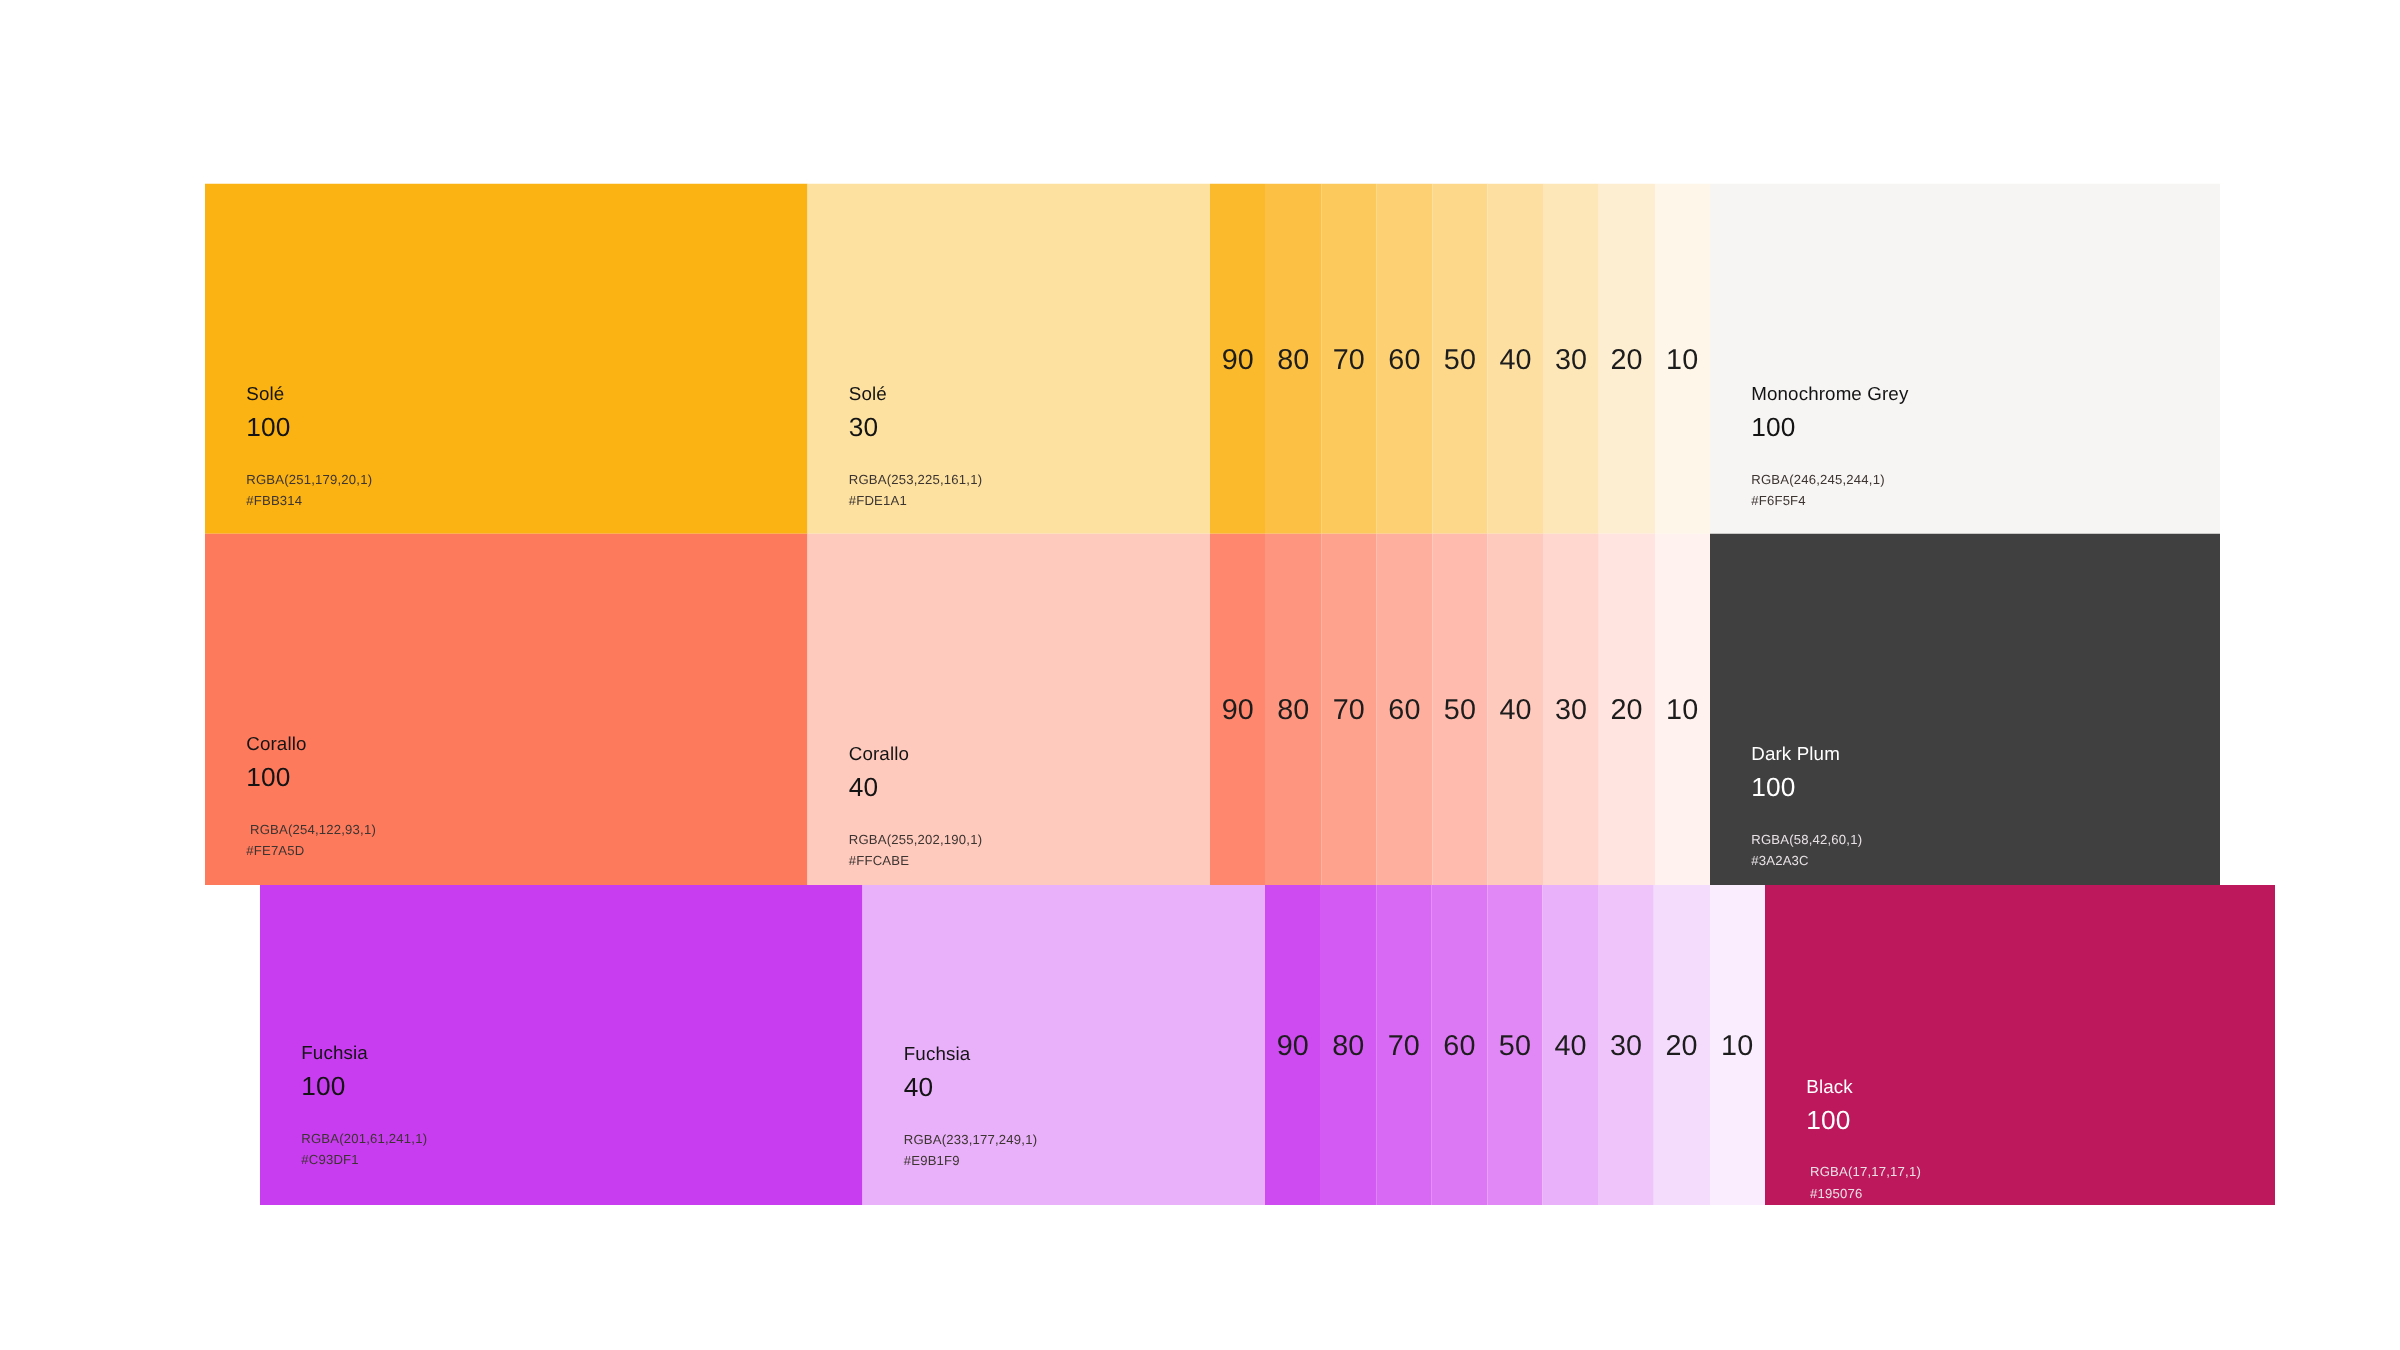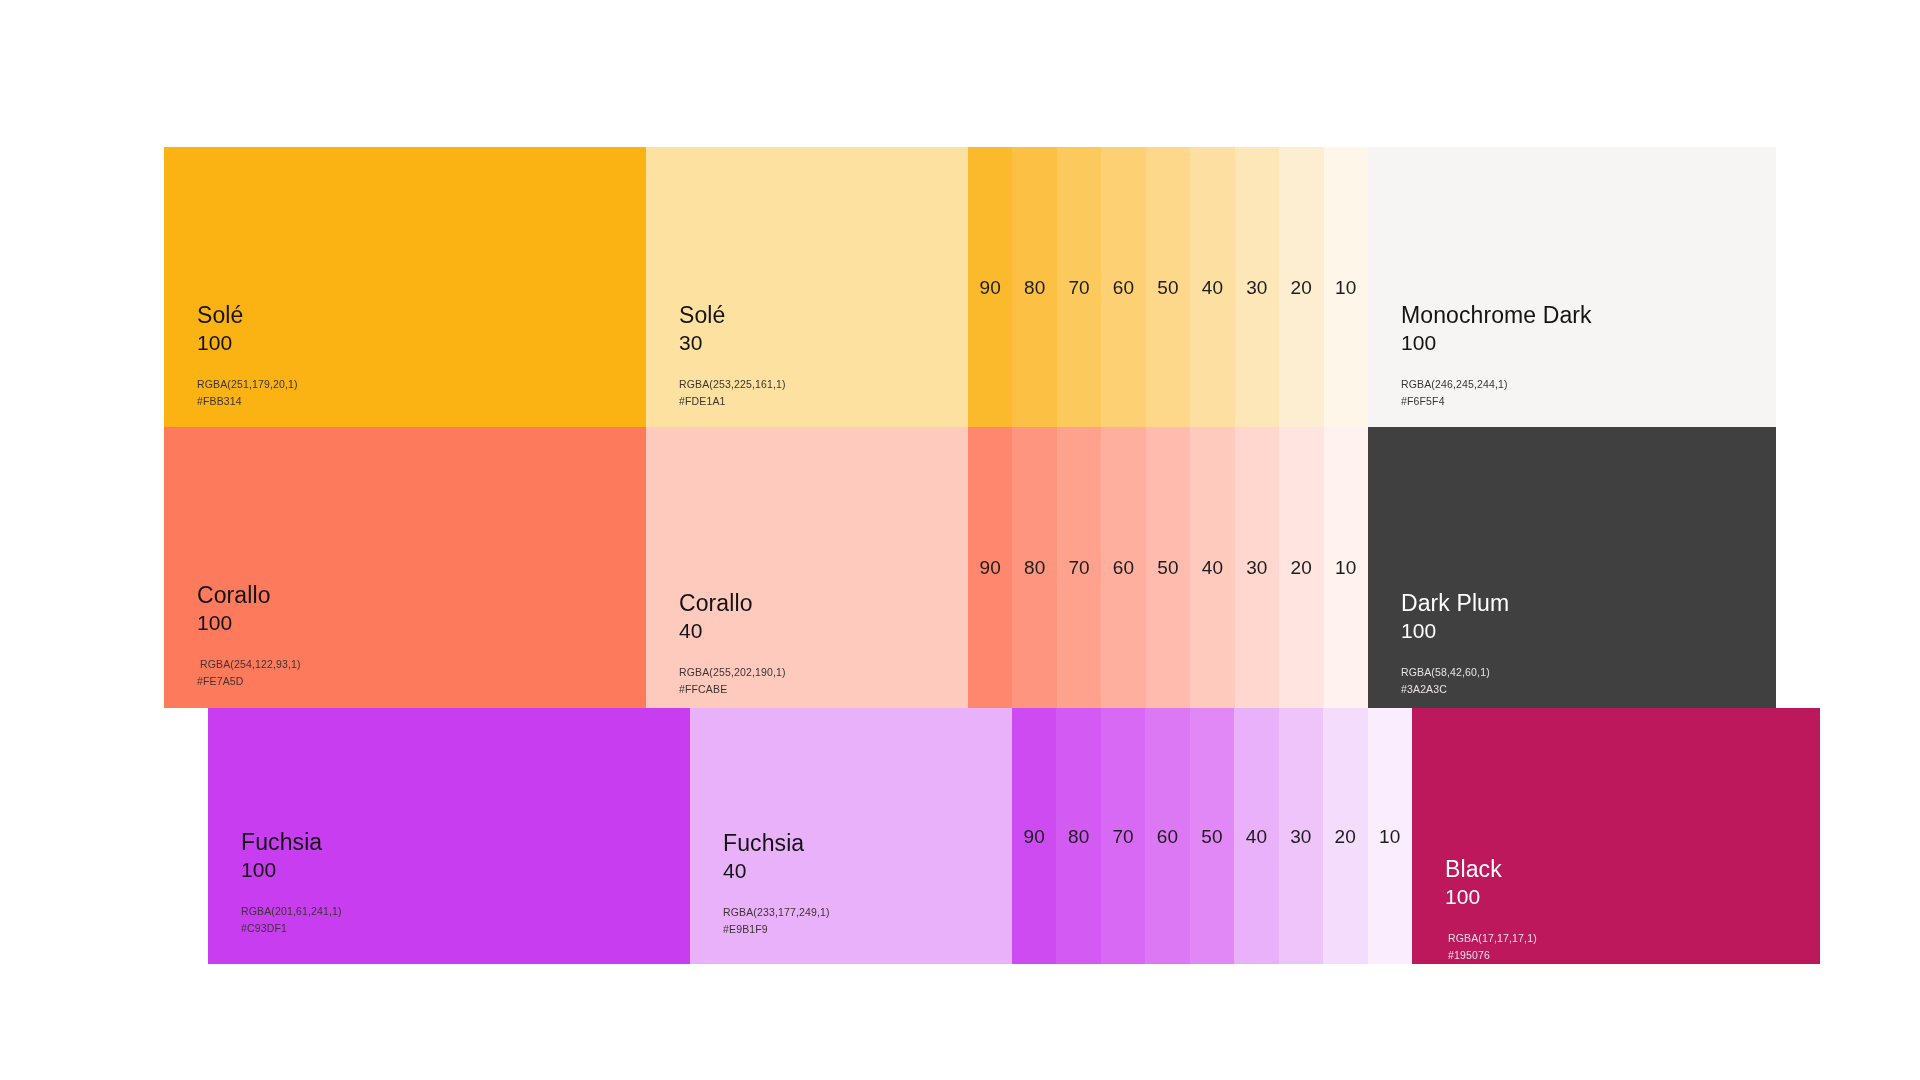--- a/index.html
+++ b/index.html
@@ -52,21 +52,21 @@
   }
   .ramp-step {
     flex: 1 1 0;
     position: relative;
     display: flex;
     align-items: center;
     justify-content: center;
     box-sizing: border-box;
   }
   .ramp-step-label {
-    font-size: 19px;
+    font-size: 23px;
     line-height: 1;
     letter-spacing: 0.1px;
     color: #1d1d1d;
     user-select: none;
   }
 
   
   .panel-text {
     position: absolute;
     left: 33px;
@@ -76,21 +76,21 @@
   .row-1 .panel-text { top: 163px; }
   .row-2 .panel-text { top: 130px; }
 
   .row-1 .panel-primary .panel-text { top: 155px; }
   .row-2 .panel-primary .panel-text { top: 121px; }
   .row-2 .panel-secondary .panel-text { top: 122px; }
   .row-1 .panel-neutral .panel-text { top: 163px; }
   .row-2 .panel-neutral .panel-text { top: 148px; }
 
   .swatch-name {
-    font-size: 23px;
+    font-size: 15px;
     line-height: 27px;
     font-weight: 400;
     letter-spacing: 0.1px;
     margin: 0;
   }
   .swatch-tint {
     font-size: 21px;
     line-height: 27px;
     font-weight: 400;
     letter-spacing: 0.1px;
@@ -170,21 +170,21 @@
         <div class="ramp-step" style="background: rgb(254, 238, 209); align-items: center; padding-bottom: 0px;">
           <span class="ramp-step-label">20</span>
         </div>
         <div class="ramp-step" style="background: rgb(254, 246, 232); align-items: center; padding-bottom: 0px;">
           <span class="ramp-step-label">10</span>
         </div>
       </div>
 
     <div class="swatch-panel panel-neutral on-light" style="background: rgb(246, 245, 244);">
       <div class="panel-text">
-        <p class="swatch-name">Monochrome Dark</p>
+        <p class="swatch-name">Monochrome Grey</p>
         <p class="swatch-tint">100</p>
         <p class="swatch-rgba">RGBA(246,245,244,1)</p>
         <p class="swatch-hex">#F6F5F4</p>
       </div>
     </div>
   </div>
 
   <div class="palette-row row-1">
 
     <div class="swatch-panel panel-primary on-light" style="background: rgb(254, 122, 93);">

